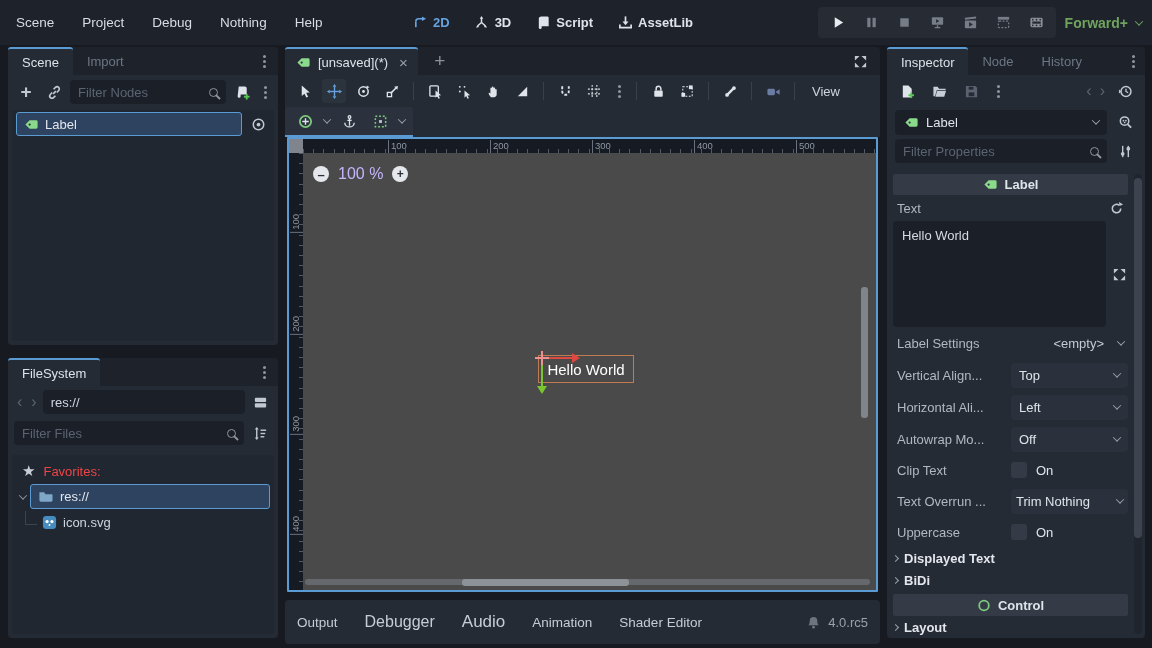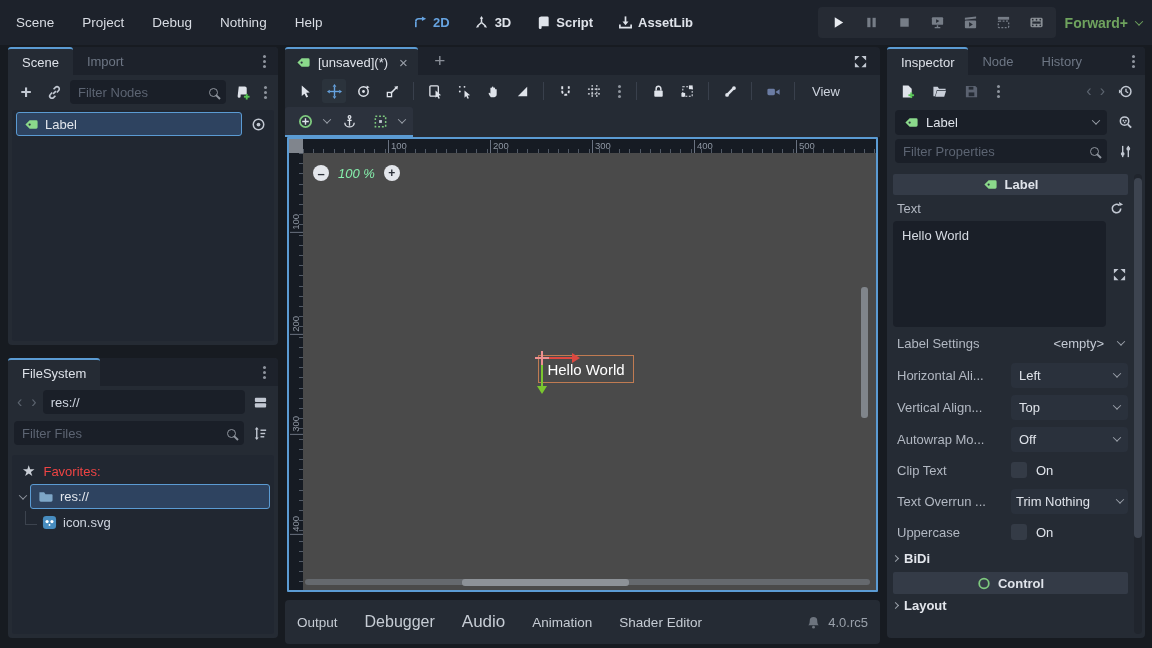--- a/index.html
+++ b/index.html
@@ -459,21 +459,21 @@
   </div>
   <div class="ruler" style="left:0;top:14px;width:14px;bottom:0;background-image:repeating-linear-gradient(180deg,#525a66 0 1px,transparent 1px 10.2px);background-size:4px 100%;background-position:right 0;background-repeat:no-repeat;">
     <span class="rlabel-v" style="top:61px;left:1px;width:13px;">100</span>
     <span class="rlabel-v" style="top:163px;left:1px;width:13px;">200</span>
     <span class="rlabel-v" style="top:263px;left:1px;width:13px;">300</span>
     <span class="rlabel-v" style="top:363px;left:1px;width:13px;">400</span>
   </div>
 
   <div class="abs flex" style="left:24px;top:26px;gap:9px;">
     <span style="width:16px;height:16px;border-radius:50%;background:#e4e7ec;color:#2a2f37;display:flex;align-items:center;justify-content:center;font-weight:bold;font-size:13px;line-height:1;">–</span>
-    <span style="color:#86efac;font-size:13px;font-style:italic;">100 %</span>
+    <span style="color:#c4b5fd;font-size:16px;">100 %</span>
     <span style="width:16px;height:16px;border-radius:50%;background:#e4e7ec;color:#2a2f37;display:flex;align-items:center;justify-content:center;font-weight:bold;font-size:12px;line-height:1;">+</span>
   </div>
 
   <div class="abs" style="left:249px;top:216px;width:96px;height:28px;border:1.5px solid #c07b52;display:flex;align-items:center;justify-content:center;">
     <span style="color:#fff;font-size:15px;">Hello World</span>
   </div>
   <div class="abs" style="left:256px;top:218px;width:28px;height:2px;background:#dd4840;"></div>
   <div class="abs" style="left:283px;top:214px;width:0;height:0;border-left:8px solid #dd4840;border-top:5px solid transparent;border-bottom:5px solid transparent;"></div>
   <div class="abs" style="left:252px;top:222px;width:2px;height:26px;background:#7ac62f;"></div>
   <div class="abs" style="left:248px;top:247px;width:0;height:0;border-top:8px solid #7ac62f;border-left:5px solid transparent;border-right:5px solid transparent;"></div>
@@ -623,30 +623,30 @@
         </span>
     </div>
     <div class="flex" style="height:32px;justify-content:space-between;padding:0 4px;">
       <span class="prop-label">Label Settings</span>
       <span class="flex" style="gap:14px;">
         <span style="color:#c4cad4;">&lt;empty&gt;</span>
         <span class="chev"></span>
       </span>
     </div>
     <div class="flex" style="height:32px;justify-content:space-between;padding-left:4px;">
+      <span class="prop-label">Vertical Align...</span>
+      <div class="dd" style="width:117px;">
+        <span>Top</span>
+          <span class="chev"></span>
+      </div>
+    </div>
+    <div class="flex" style="height:32px;justify-content:space-between;padding-left:4px;">
       <span class="prop-label">Horizontal Ali...</span>
       <div class="dd" style="width:117px;">
         <span>Left</span>
-          <span class="chev"></span>
-      </div>
-    </div>
-    <div class="flex" style="height:32px;justify-content:space-between;padding-left:4px;">
-      <span class="prop-label">Vertical Align...</span>
-      <div class="dd" style="width:117px;">
-        <span>Top</span>
           <span class="chev"></span>
       </div>
     </div>
     <div class="flex" style="height:32px;justify-content:space-between;padding-left:4px;">
       <span class="prop-label">Autowrap Mo...</span>
       <div class="dd" style="width:117px;">
         <span>Off</span>
           <span class="chev"></span>
       </div>
     </div>
@@ -662,20 +662,24 @@
           <span class="chev"></span>
       </div>
     </div>
     <div class="flex" style="height:30px;padding-left:4px;">
       <span class="prop-label" style="width:114px;">Uppercase</span>
       <span class="checkbox"></span>
       <span style="color:#dfe3ea;margin-left:9px;">On</span>
     </div>
     <div class="grp" style="height:22px;">
       <span class="chev right" style="width:5px;height:5px;"></span>
+      <span>Displayed Text</span>
+    </div>
+    <div class="grp" style="height:22px;">
+      <span class="chev right" style="width:5px;height:5px;"></span>
       <span>BiDi</span>
     </div>
     <div class="section-hdr" style="height:22px;margin-top:3px;">
       <span class="ib" style="width:14px;height:14px;">
           <svg viewBox="0 0 16 16">
             <circle cx="8" cy="8" r="5.5" fill="none" stroke="#7ec97e" stroke-width="2"></circle>
           </svg>
         </span>
       <span>Control</span>
     </div>

